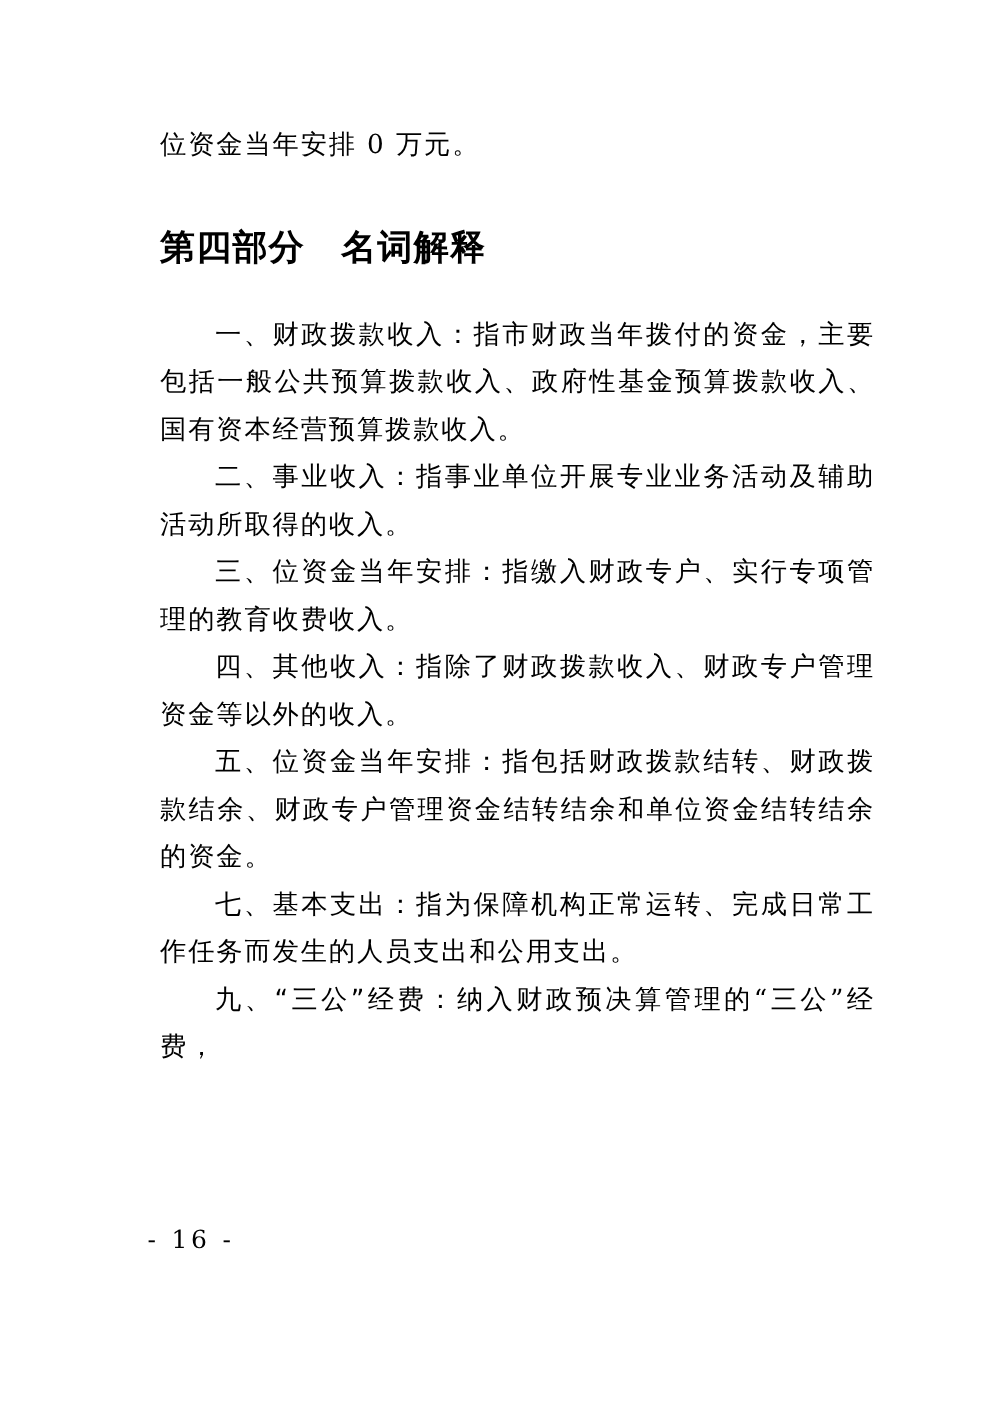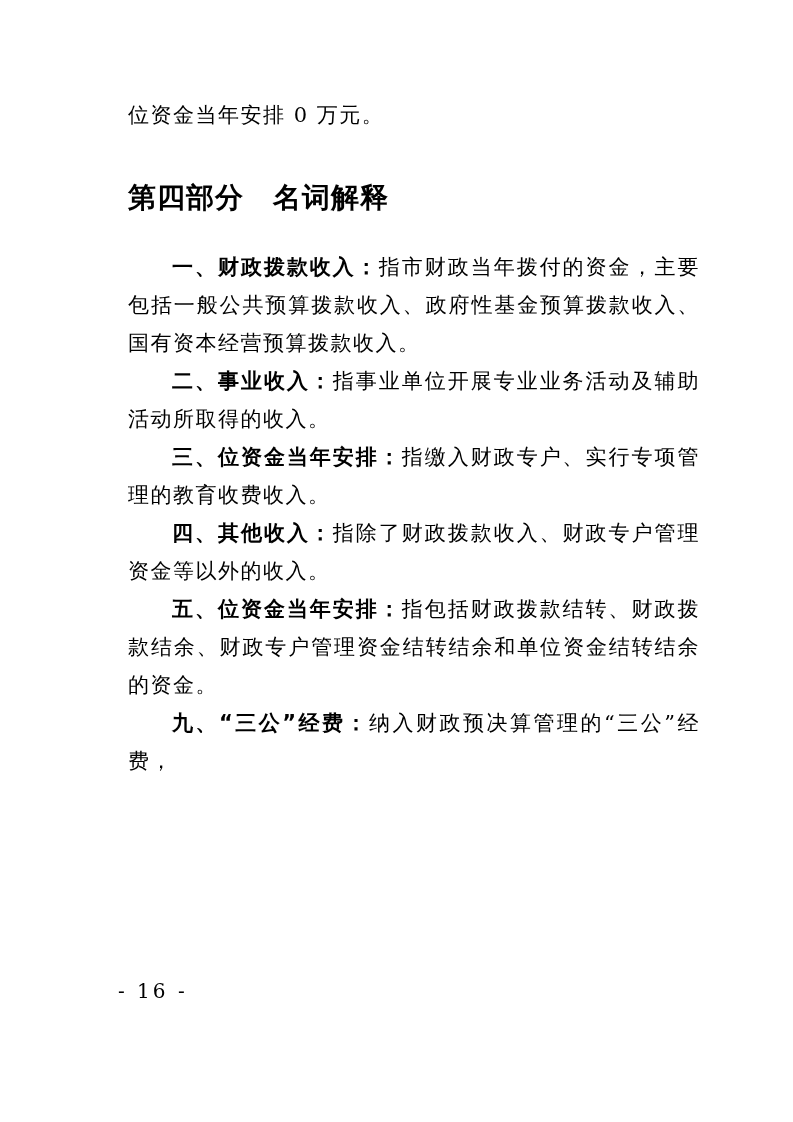--- a/index.html
+++ b/index.html
@@ -42,21 +42,21 @@
     margin: 0;
     font-size: 21px;
     line-height: 38px;
     text-align: justify;
     text-justify: inter-character;
     text-indent: 44px;
     letter-spacing: 1.5px;
   }
   .term {
     font-family: "DejaVu Sans", "Liberation Sans", sans-serif;
-    font-weight: 700;
+    font-weight: 400;
   }
   .desc {
     font-weight: 400;
   }
   .pageno {
     position: absolute;
     left: 118px;
     top: 977px;
     font-size: 20px;
     line-height: 28px;
@@ -78,20 +78,21 @@
 
   <p class="para"><span class="term">二、事业收入：</span><span class="desc">指事业单位开展专业业务活动及辅助活动所取得的收入。</span></p>
 
   <p class="para"><span class="term">三、位资金当年安排：</span><span class="desc">指缴入财政专户、实行专项管理的教育收费收入。</span></p>
 
   <p class="para"><span class="term">四、其他收入：</span><span class="desc">指除了财政拨款收入、财政专户管理资金等以外的收入。</span></p>
 
   <p class="para"><span class="term">五、位资金当年安排：</span><span class="desc">指包括财政拨款结转、财政拨款结余、财政专户管理资金结转结余和单位资金结转结余的资金。</span></p>
 
 
+  <p class="para"><span class="term">七、基本支出：</span><span class="desc">指为保障机构正常运转、完成日常工作任务而发生的人员支出和公用支出。</span></p>
 
 
   <p class="para"><span class="term">九、“三公”经费：</span><span class="desc">纳入财政预决算管理的“三公”经费，</span></p>
 </div>
   </div>
 
   <div class="pageno">- 16 -</div>
 </div>
 
 </body></html>

